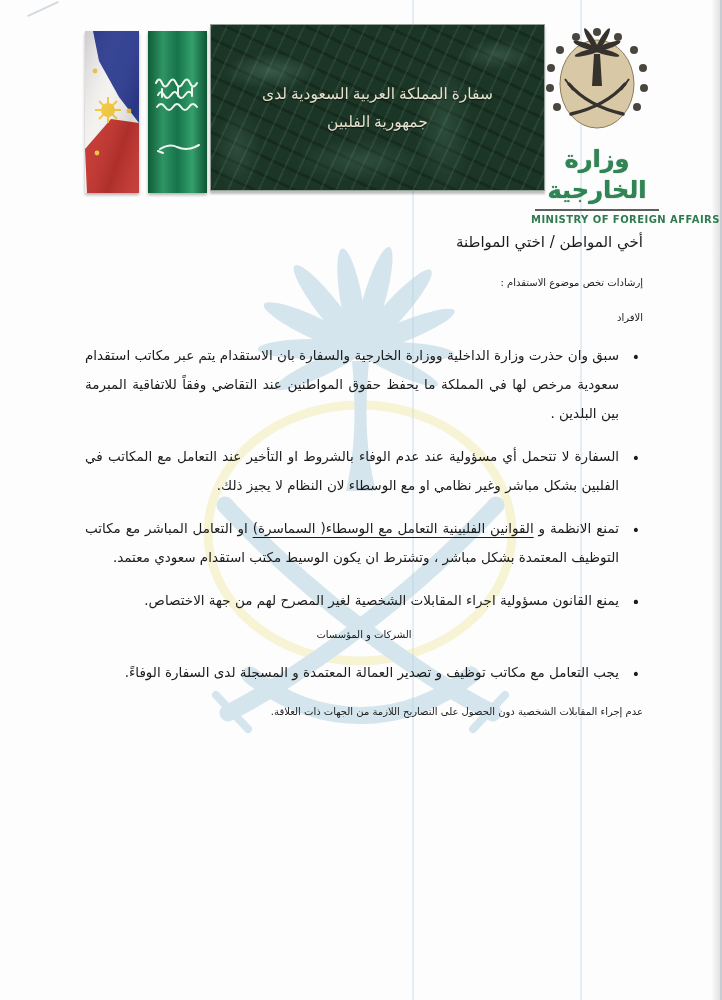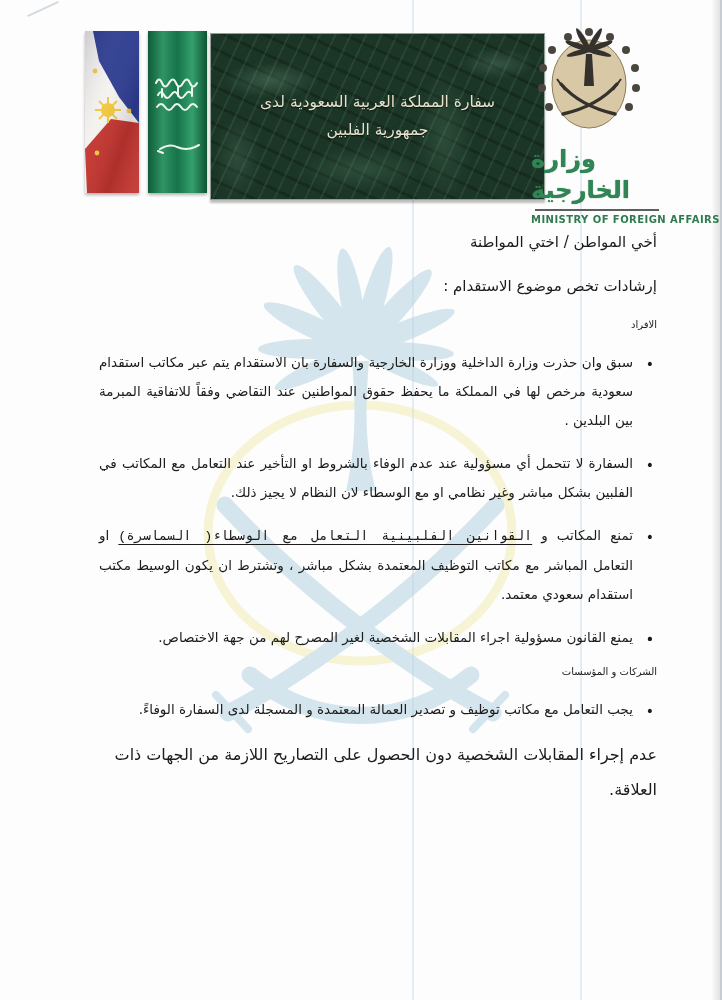--- a/index.html
+++ b/index.html
@@ -18,67 +18,67 @@
   .page-edge{position:absolute;right:0;top:0;bottom:0;width:11px;
     background:linear-gradient(to right,rgba(0,0,0,0),rgba(140,148,154,.30));}
   .page-edge-line{position:absolute;right:0;top:0;bottom:0;width:2px;background:#c7cdd2;}
 
   
   .hdr-flags{position:absolute;left:85px;top:31px;width:122px;height:162px;display:flex;gap:9px;}
   .flag{height:162px;box-shadow:0 2px 3px rgba(0,0,0,.3);}
   .flag svg{display:block;}
 
   .banner{
-    position:absolute;left:210px;top:33px;width:333px;height:165px;
+    position:absolute;left:210px;top:24px;width:333px;height:165px;
     background-color:#1b3526;
     background-image:
       radial-gradient(ellipse 70px 26px at 18% 28%, rgba(125,175,145,.30), transparent 70%),
       radial-gradient(ellipse 42px 95px at 70% 62%, rgba(110,160,130,.22), transparent 70%),
       radial-gradient(ellipse 95px 32px at 45% 82%, rgba(100,150,120,.26), transparent 70%),
       radial-gradient(ellipse 55px 22px at 86% 18%, rgba(130,180,150,.24), transparent 70%),
       radial-gradient(ellipse 35px 60px at 8% 75%, rgba(120,170,140,.20), transparent 70%),
       repeating-linear-gradient(115deg, rgba(150,200,170,.10) 0 2px, transparent 2px 14px),
       repeating-linear-gradient(25deg, rgba(0,0,0,.20) 0 3px, transparent 3px 17px);
     border:1px solid #93a098;
     box-shadow:0 3px 2px rgba(0,0,0,.25);
-    display:flex;align-items:center;justify-content:center;
+    display:flex;align-items:center;justify-content:center;font-family:Liberation Serif, serif;
   }
   .banner-title{
     direction:rtl;text-align:center;color:#e6e2cd;
     font-size:15.5px;line-height:1.75;padding:0 26px;
     text-shadow:0 1px 1px rgba(0,0,0,.6);
   }
 
-  .emblem-wrap{position:absolute;left:531px;top:24px;width:132px;text-align:left;}
+  .emblem-wrap{position:absolute;left:531px;top:24px;width:132px;text-align:center;}
   .ministry-ar{
     direction:rtl;color:#2f8553;font-weight:bold;font-size:24px;line-height:1.3;
     margin-top:2px;text-shadow:0 0 1px #246b42;letter-spacing:-1px;
   }
   .ministry-divider{height:2px;background:#5a615c;margin:3px 4px 3px 4px;}
   .ministry-en{color:#2f7a4e;font-weight:bold;font-size:10px;letter-spacing:.45px;white-space:nowrap;}
 
   
   .watermark{position:absolute;left:188px;top:243px;width:345px;height:500px;opacity:.55;pointer-events:none;}
 
   
   .content{
-    position:absolute;left:99px;top:233px;width:558px;
+    position:absolute;left:85px;top:233px;width:558px;
     direction:rtl;text-align:right;color:#1b1b1b;
   }
   .greeting{font-size:15px;margin:0 0 26px 0;}
-  .intro{font-size:15px;margin:0 0 24px 0;}
+  .intro{font-size:10px;margin:0 0 24px 0;}
   .sec-title{font-size:10px;margin:0 0 18px 0;}
-  .sec-title.second{margin-top:12px;}
+  .sec-title.second{margin-top:12px;text-align:center;}
   .bullet{
     position:relative;margin:0 0 14px 0;padding-right:24px;
     font-size:13.5px;line-height:2.15;text-align:justify;
   }
   .bullet .dot{position:absolute;right:3px;top:1px;font-size:14px;}
-  .u{text-decoration:underline;text-underline-offset:4px;font-family:Liberation Mono, monospace;}
-  .closing{font-size:16px;line-height:2.15;margin:0 0 0 0;}
+  .u{text-decoration:underline;text-underline-offset:4px;}
+  .closing{font-size:10px;line-height:2.15;margin:0 0 0 0;}
 </style>
 </head>
 <body>
 
 <div class="page">
 
   <div class="corner-mark"></div>
   <div class="fold-line a"></div>
   <div class="fold-line b"></div>
   <div class="page-edge"></div>
@@ -227,21 +227,21 @@
       <span>سبق وان حذرت وزارة الداخلية ووزارة الخارجية والسفارة بان الاستقدام يتم عبر مكاتب استقدام سعودية مرخص لها في المملكة ما يحفظ حقوق المواطنين عند التقاضي وفقاً للاتفاقية المبرمة بين البلدين .</span>
     </div>
 
     <div class="bullet">
       <span class="dot">•</span>
       <span>السفارة لا تتحمل أي مسؤولية عند عدم الوفاء بالشروط او التأخير عند التعامل مع المكاتب في الفلبين بشكل مباشر وغير نظامي او مع الوسطاء لان النظام لا يجيز ذلك.</span>
     </div>
 
     <div class="bullet">
       <span class="dot">•</span>
-      <span>تمنع المكاتب و </span><span class="u">القوانين الفلبينية التعامل مع الوسطاء( السماسرة)</span><span> او التعامل المباشر مع مكاتب التوظيف المعتمدة بشكل مباشر ، وتشترط ان يكون الوسيط مكتب استقدام سعودي معتمد.</span>
+      <span>تمنع الانظمة و </span><span class="u">القوانين الفلبينية التعامل مع الوسطاء( السماسرة)</span><span> او التعامل المباشر مع مكاتب التوظيف المعتمدة بشكل مباشر ، وتشترط ان يكون الوسيط مكتب استقدام سعودي معتمد.</span>
     </div>
 
     <div class="bullet">
       <span class="dot">•</span>
     </div>
 
     <div class="bullet">
       <span class="dot">•</span>
       <span>يمنع القانون مسؤولية اجراء المقابلات الشخصية لغير المصرح لهم من جهة الاختصاص.</span>
     </div>

